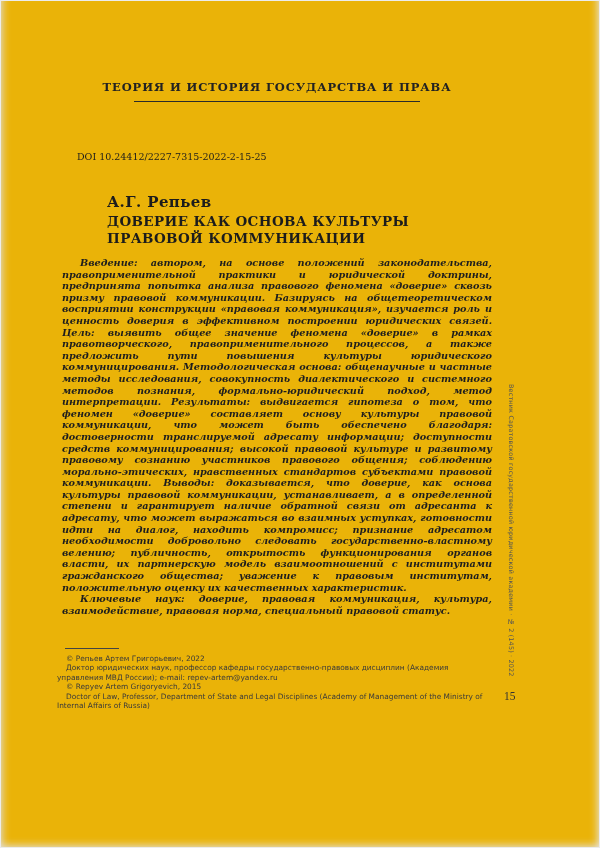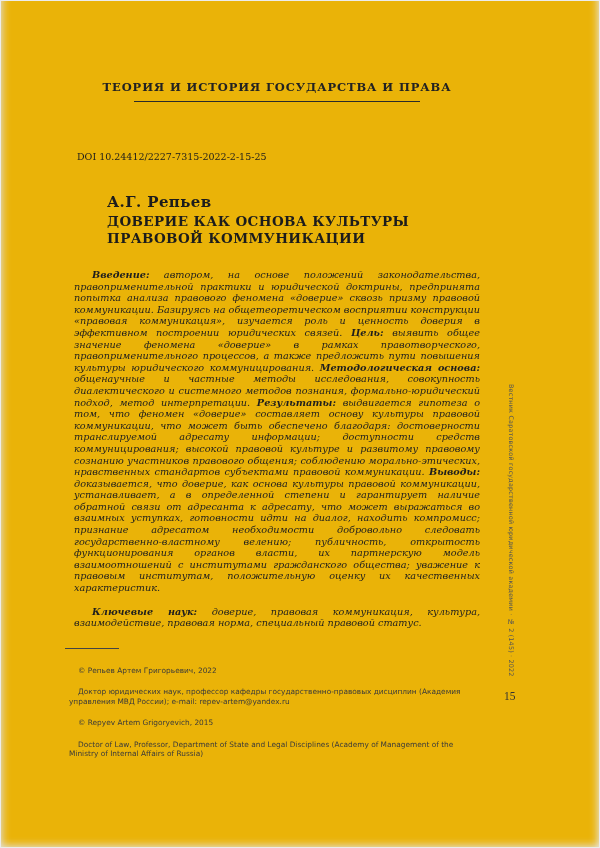--- a/index.html
+++ b/index.html
@@ -70,43 +70,44 @@
     left: 62px;
     top: 257px;
     width: 430px;
     font-style: italic;
     font-size: 9.7px;
     line-height: 11.6px;
     text-align: justify;
     color: #1e1e1e;
   }
   .abstract-wrap p {
-    margin: 12px;
+    margin: 0;
     text-indent: 18px;
+    font-weight: bold;
   }
   .footnote-rule {
     position: absolute;
     left: 65px;
     top: 648px;
     width: 54px;
     height: 0;
     border-top: 1px solid #444444;
   }
   .footnotes {
     position: absolute;
     left: 57px;
     top: 654px;
     width: 436px;
     font-family: "DejaVu Sans", sans-serif;
     font-size: 7.4px;
     line-height: 9.4px;
     color: #3a3a3a;
   }
   .footnotes p {
-    margin: 12px;
+    margin: 0;
     text-indent: 9px;
   }
   .side-caption {
     position: absolute;
     left: 507px;
     top: 384px;
     height: 262px;
     writing-mode: vertical-rl;
     font-family: "DejaVu Sans", sans-serif;
     font-size: 6.4px;

